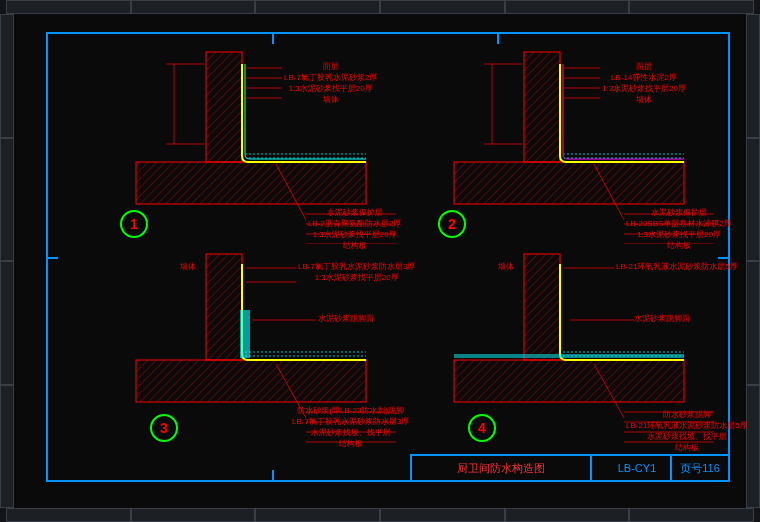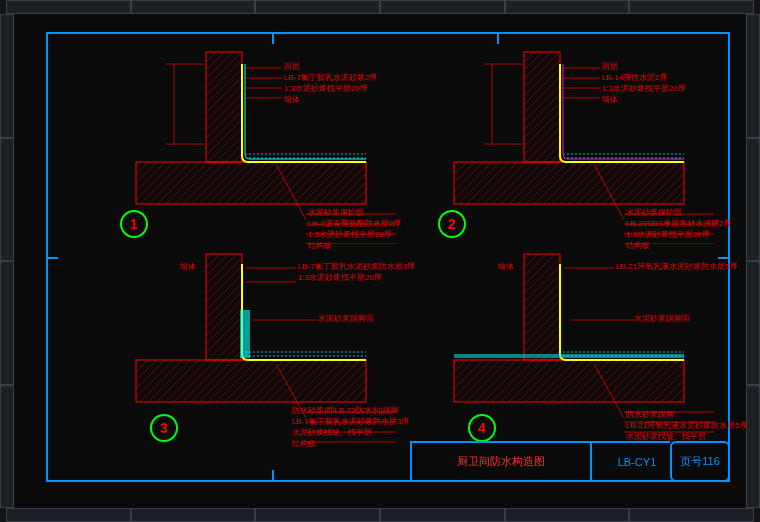--- a/index.html
+++ b/index.html
@@ -98,46 +98,47 @@
   .n2 { left: 424px; top: 196px; }
   .n3 { left: 136px; top: 400px; }
   .n4 { left: 454px; top: 400px; }
 
   .labels {
     position: absolute;
     color: #ff0000;
     font-size: 8px;
     line-height: 10px;
     white-space: nowrap;
+    text-align: center;
   }
   .labels div { margin-bottom: 1px; }
 
   .title-block {
     position: absolute;
     right: 16px;
     bottom: 26px;
-    height: 41px;
+    height: 28px;
     display: flex;
   }
   .title-cell {
     border: 2px solid #0094ff;
     border-right: none;
     display: flex;
     align-items: center;
     justify-content: center;
     font-size: 11px;
     color: #0094ff;
     padding: 0 8px;
     background: #0a0a0a;
     box-sizing: border-box;
   }
   .title-cell:last-child { border-right: 2px solid #0094ff; }
   .title-main { width: 180px; color: #ff3333; }
   .title-code { width: 80px; padding-left: 20px; }
-  .title-page { width: 60px; border-radius: 6px; }
+  .title-page { width: 60px; }
 </style>
 </head>
 <body>
 
 <div class="frame-ruler-h top">
   <div class="ruler-cell"></div>
     <div class="ruler-cell"></div>
     <div class="ruler-cell"></div>
     <div class="ruler-cell"></div>
     <div class="ruler-cell"></div>

